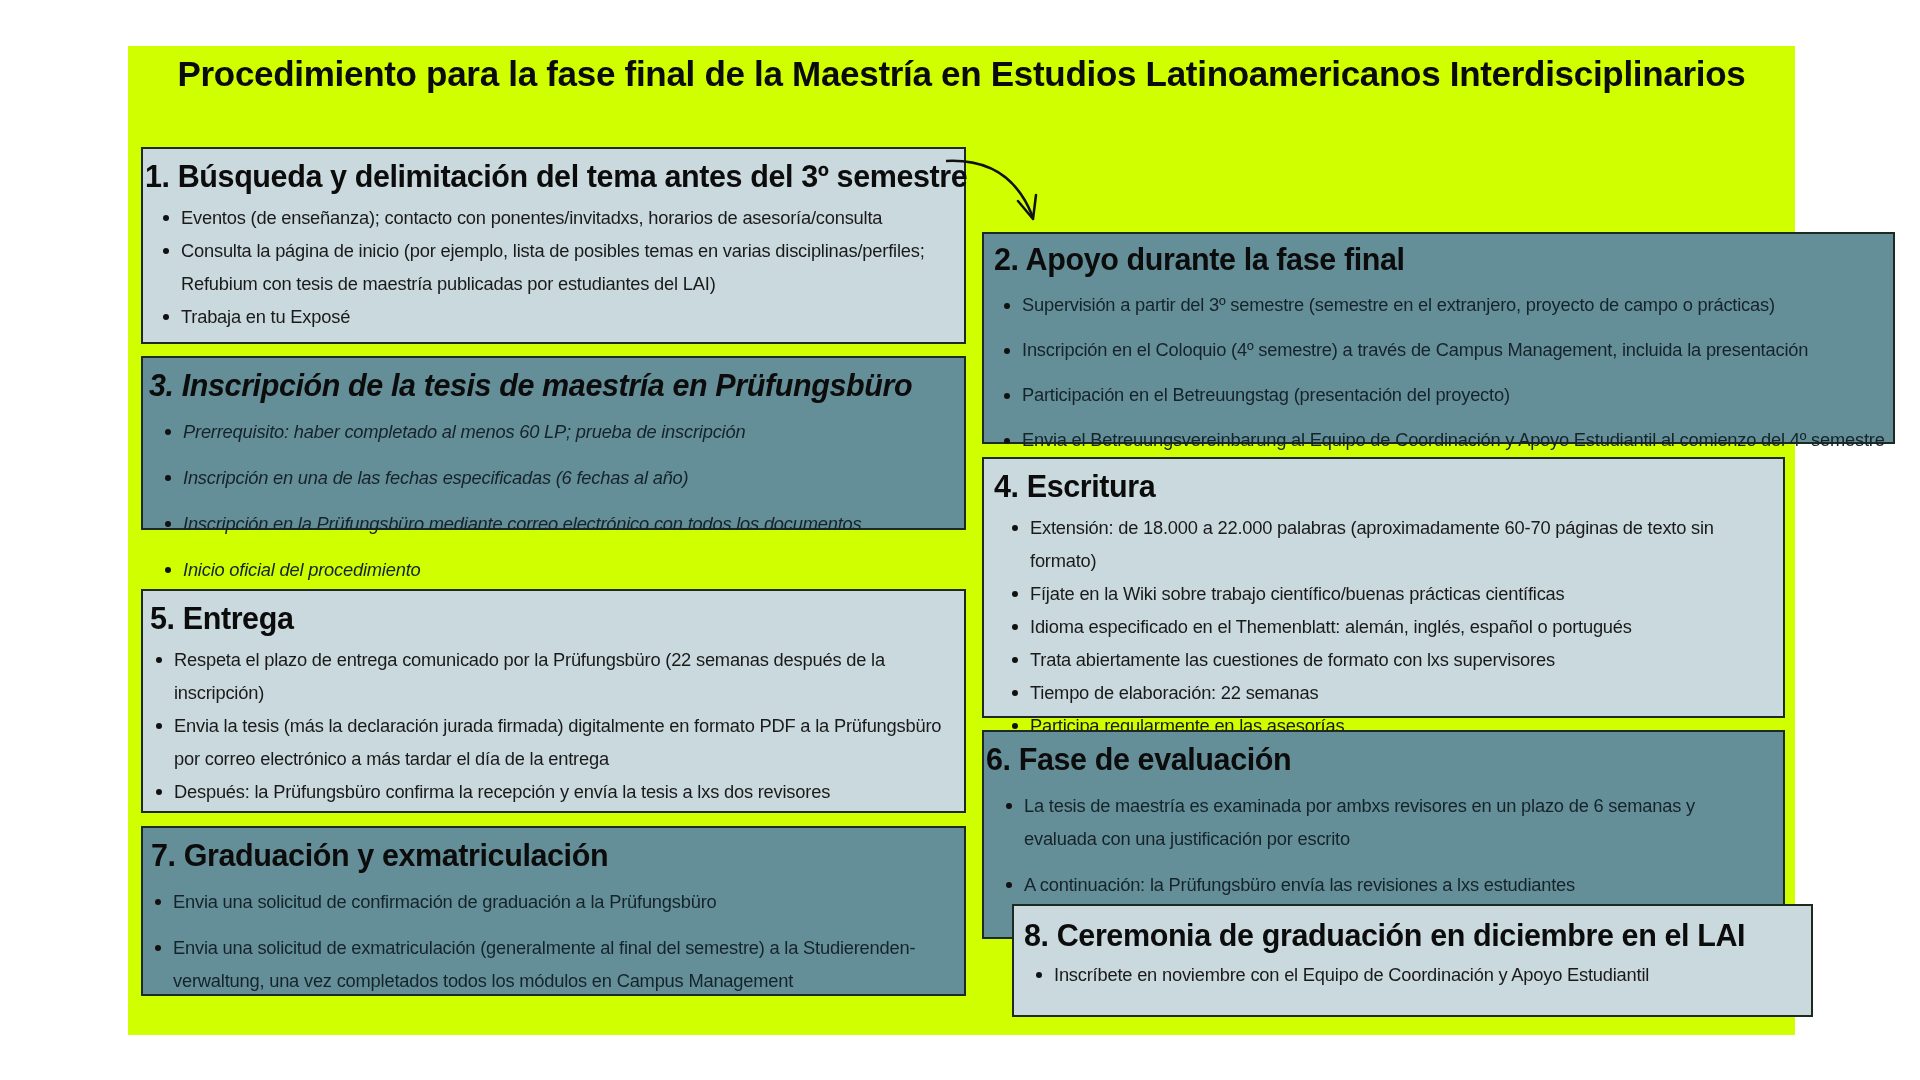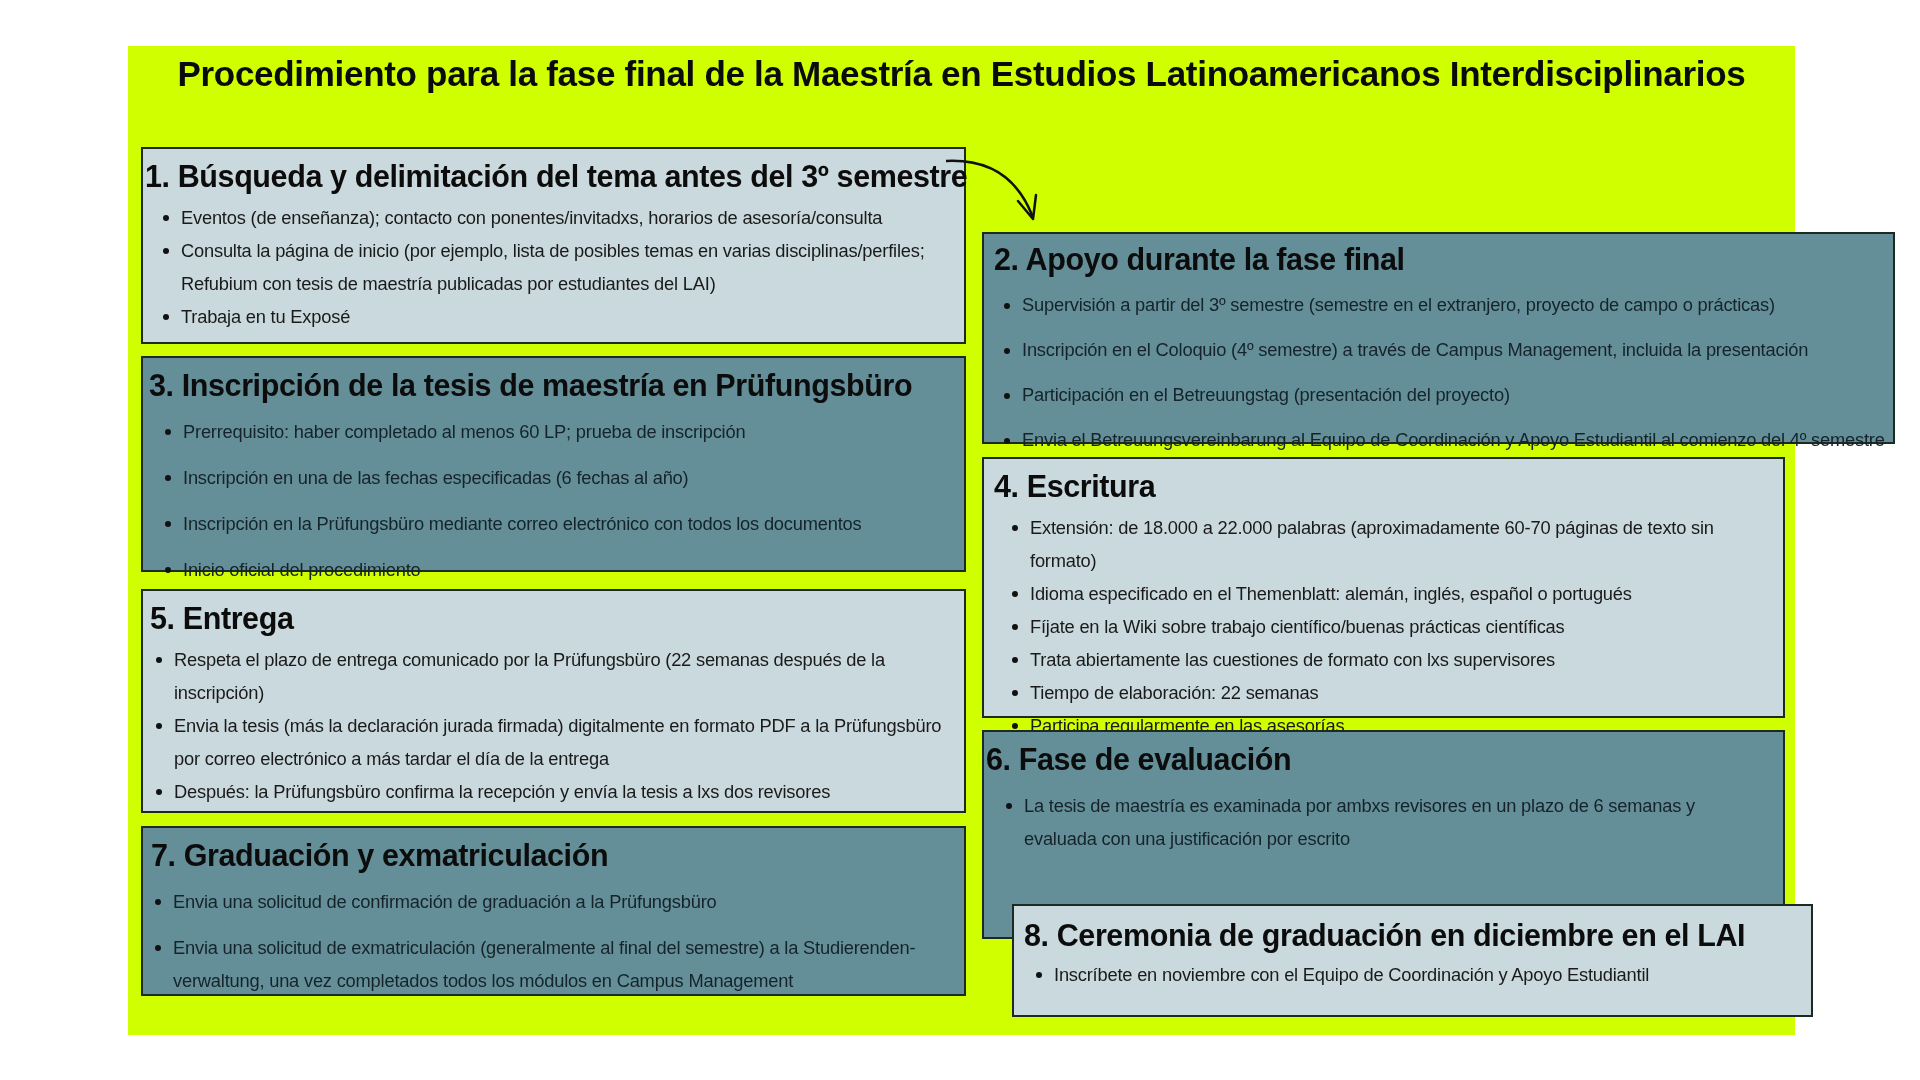--- a/index.html
+++ b/index.html
@@ -44,21 +44,21 @@
 
 <div class="box light" style="left:141px; top:147px; width:825px; height:197px;">
   <h2>1. Búsqueda y delimitación del tema antes del 3º semestre</h2>
   <ul style="padding-left:36px;">
     <li>Eventos (de enseñanza); contacto con ponentes/invitadxs, horarios de asesoría/consulta</li>
     <li>Consulta la página de inicio (por ejemplo, lista de posibles temas en varias disciplinas/perfiles; Refubium con tesis de maestría publicadas por estudiantes del LAI)</li>
     <li>Trabaja en tu Exposé</li>
   </ul>
 </div>
 
-<div class="box dark" style="left:141px; top:356px; width:825px; height:216px; padding-left:6px;">
+<div class="box dark" style="left:141px; top:356px; width:825px; height:174px; padding-left:6px;font-style:italic;">
   <h2>3. Inscripción de la tesis de maestría en Prüfungsbüro</h2>
   <ul style="padding-left:34px;">
     <li>Prerrequisito: haber completado al menos 60 LP; prueba de inscripción</li>
     <li>Inscripción en una de las fechas especificadas (6 fechas al año)</li>
     <li>Inscripción en la Prüfungsbüro mediante correo electrónico con todos los documentos</li>
     <li>Inicio oficial del procedimiento</li>
   </ul>
 </div>
 
 <div class="box light" style="left:141px; top:589px; width:825px; height:224px; padding-left:7px; padding-right:20px;">
@@ -85,32 +85,33 @@
     <li style="line-height:32px;">Inscripción en el Coloquio (4º semestre) a través de Campus Management, incluida la presentación</li>
     <li style="line-height:32px;">Participación en el Betreuungstag (presentación del proyecto)</li>
     <li style="line-height:32px;">Envia el Betreuungsvereinbarung al Equipo de Coordinación y Apoyo Estudiantil al comienzo del 4º semestre</li>
   </ul>
 </div>
 
 <div class="box light" style="left:982px; top:457px; width:803px; height:261px; padding-left:10px;">
   <h2>4. Escritura</h2>
   <ul style="padding-left:36px;">
     <li>Extensión: de 18.000 a 22.000 palabras (aproximadamente 60-70 páginas de texto sin formato)</li>
+    <li>Fíjate en la Wiki sobre trabajo científico/buenas prácticas científicas</li>
     <li>Idioma especificado en el Themenblatt: alemán, inglés, español o portugués</li>
-    <li>Fíjate en la Wiki sobre trabajo científico/buenas prácticas científicas</li>
     <li>Trata abiertamente las cuestiones de formato con lxs supervisores</li>
     <li>Tiempo de elaboración: 22 semanas</li>
     <li>Participa regularmente en las asesorías</li>
   </ul>
 </div>
 
 <div class="box dark" style="left:982px; top:730px; width:803px; height:209px; padding-right:60px;">
   <h2>6. Fase de evaluación</h2>
   <ul style="padding-left:38px;">
     <li>La tesis de maestría es examinada por ambxs revisores en un plazo de 6 semanas y evaluada con una justificación por escrito</li>
+    <li>A continuación: la Prüfungsbüro envía las revisiones a lxs estudiantes</li>
   </ul>
 </div>
 
 <div class="box light" style="left:1012px; top:904px; width:801px; height:113px; padding-left:10px; padding-top:12px;">
   <h2 style="margin-bottom:6px;">8. Ceremonia de graduación en diciembre en el LAI</h2>
   <ul style="padding-left:30px;">
     <li>Inscríbete en noviembre con el Equipo de Coordinación y Apoyo Estudiantil</li>
   </ul>
 </div>
 

